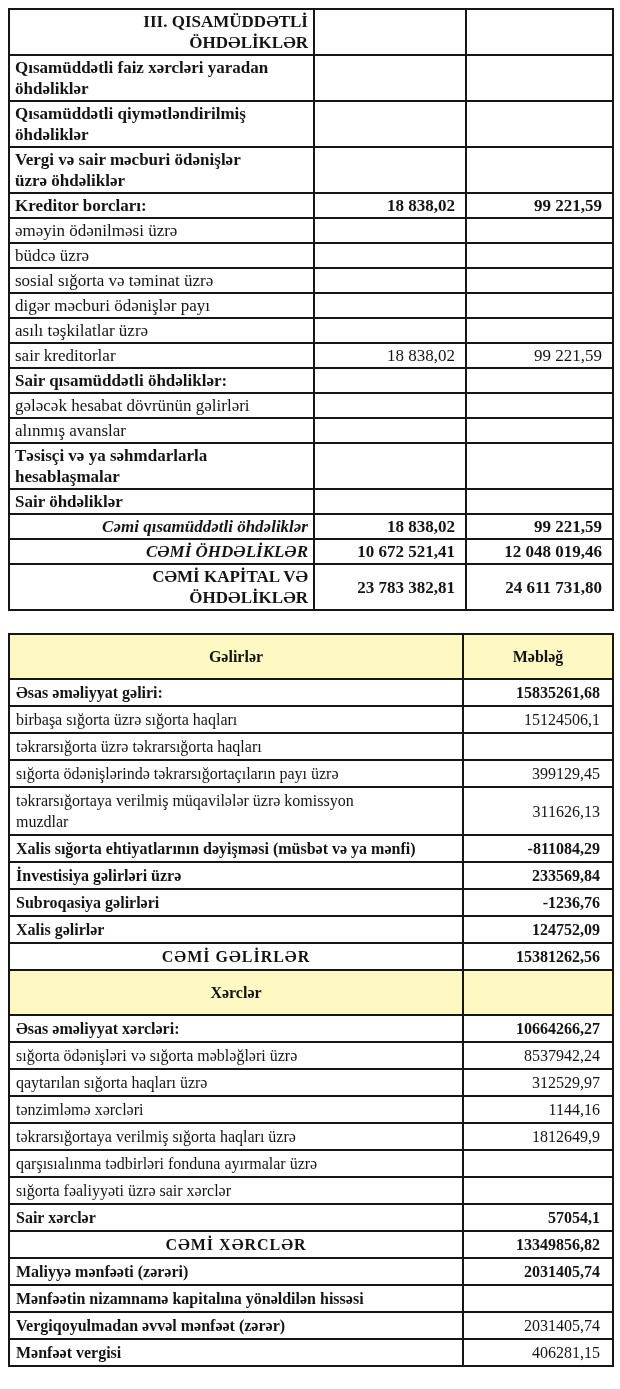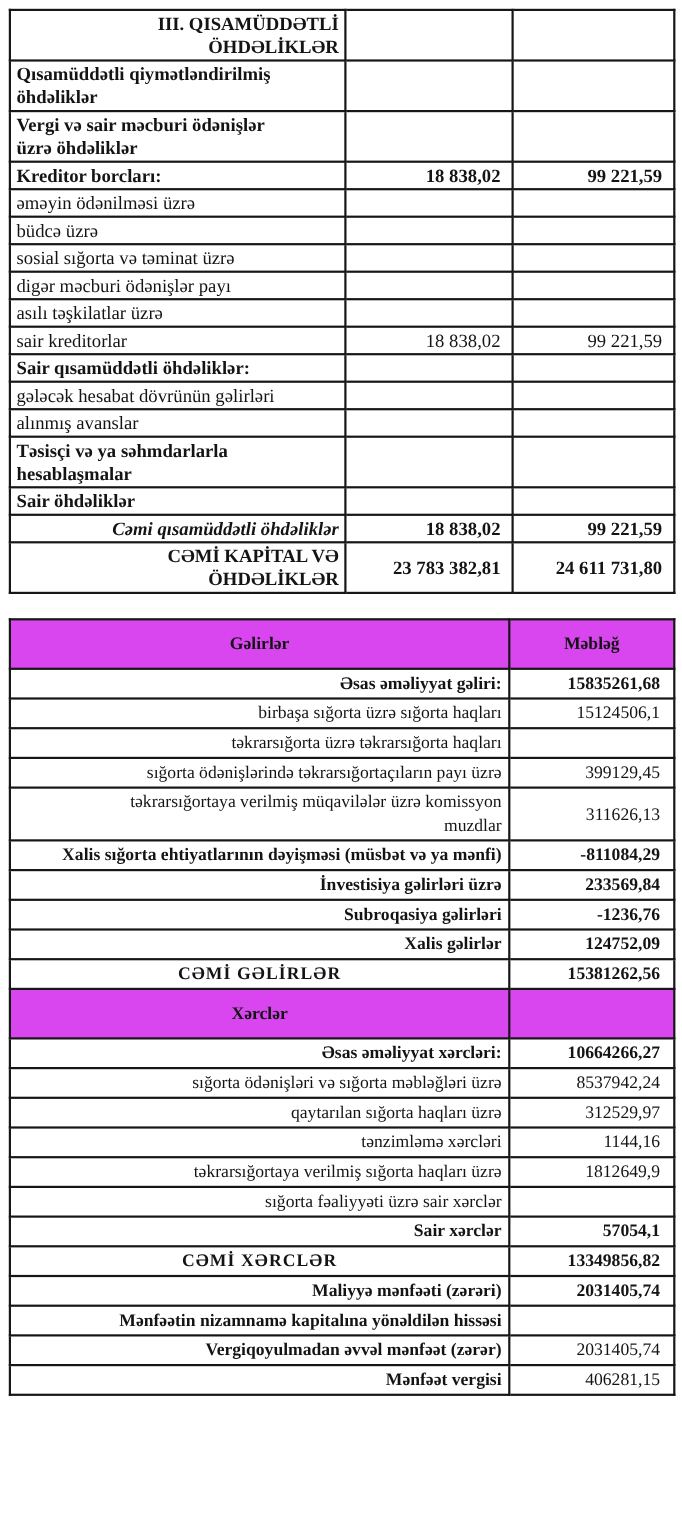--- a/index.html
+++ b/index.html
@@ -17,26 +17,26 @@
   .t1 .lbl{font-weight:bold;padding:1px 5px;white-space:pre-line;text-align:left;}
   .t1 tr.p .lbl{font-weight:normal;}
   .t1 tr.header .lbl,.t1 tr.g .lbl,.t1 tr.ti .lbl{text-align:right;}
   .t1 tr.ti .lbl{font-style:italic;}
   .t1 .v{font-weight:bold;text-align:right;padding:1px 10px 1px 2px;}
   .t1 tr.p .v{font-weight:normal;}
 
   
   .t2{font-size:16px;margin-top:22px;}
   .t2 td{padding:2px 6px;}
-  .t2 .lbl{font-weight:bold;white-space:pre-line;text-align:right;}
+  .t2 .lbl{font-weight:bold;white-space:pre-line;text-align:left;}
   .t2 tr.p .lbl{font-weight:normal;}
   .t2 tr.total .lbl{text-align:center;letter-spacing:1px;}
   .t2 .v{font-weight:bold;text-align:right;padding-right:12px;}
   .t2 tr.p .v,.t2 tr.bl .v{font-weight:normal;}
-  .t2 tr.head td{background:#d946ef;font-weight:bold;text-align:center;padding:11px 6px;}
+  .t2 tr.head td{background:#fef9c3;font-weight:bold;text-align:center;padding:11px 6px;}
 </style>
 </head>
 <body>
 
 <div class="page">
 
   <table class="t1">
     <colgroup>
       <col style="width:305px">
         <col style="width:152px">
@@ -44,20 +44,26 @@
     </colgroup>
     <tbody>
 
     <tr class="header">
           <td class="lbl">III. QISAMÜDDƏTLİ
 ÖHDƏLİKLƏR</td>
           <td class="v"></td>
           <td class="v"></td>
         </tr>
         <tr class="b">
+          <td class="lbl">Qısamüddətli faiz xərcləri yaradan
+öhdəliklər</td>
+          <td class="v"></td>
+          <td class="v"></td>
+        </tr>
+        <tr class="b">
           <td class="lbl">Qısamüddətli qiymətləndirilmiş
 öhdəliklər</td>
           <td class="v"></td>
           <td class="v"></td>
         </tr>
         <tr class="b">
           <td class="lbl">Vergi və sair məcburi ödənişlər
 üzrə öhdəliklər</td>
           <td class="v"></td>
           <td class="v"></td>
@@ -120,20 +126,25 @@
         </tr>
         <tr class="b">
           <td class="lbl">Sair öhdəliklər</td>
           <td class="v"></td>
           <td class="v"></td>
         </tr>
         <tr class="ti">
           <td class="lbl">Cəmi qısamüddətli öhdəliklər</td>
           <td class="v">18 838,02</td>
           <td class="v">99 221,59</td>
+        </tr>
+        <tr class="ti">
+          <td class="lbl">CƏMİ ÖHDƏLİKLƏR</td>
+          <td class="v">10 672 521,41</td>
+          <td class="v">12 048 019,46</td>
         </tr>
         <tr class="g">
           <td class="lbl">CƏMİ KAPİTAL VƏ
 ÖHDƏLİKLƏR</td>
           <td class="v">23 783 382,81</td>
           <td class="v">24 611 731,80</td>
         </tr>
       </tbody>
   </table>
 
@@ -207,20 +218,24 @@
         </tr>
         <tr class="p">
           <td class="lbl">tənzimləmə xərcləri</td>
           <td class="v">1144,16</td>
         </tr>
         <tr class="p">
           <td class="lbl">təkrarsığortaya verilmiş sığorta haqları üzrə</td>
           <td class="v">1812649,9</td>
         </tr>
         <tr class="p">
+          <td class="lbl">qarşısıalınma tədbirləri fonduna ayırmalar üzrə</td>
+          <td class="v"></td>
+        </tr>
+        <tr class="p">
           <td class="lbl">sığorta fəaliyyəti üzrə sair xərclər</td>
           <td class="v"></td>
         </tr>
         <tr class="b">
           <td class="lbl">Sair xərclər</td>
           <td class="v">57054,1</td>
         </tr>
         <tr class="total">
           <td class="lbl">CƏMİ XƏRCLƏR</td>
           <td class="v">13349856,82</td>

